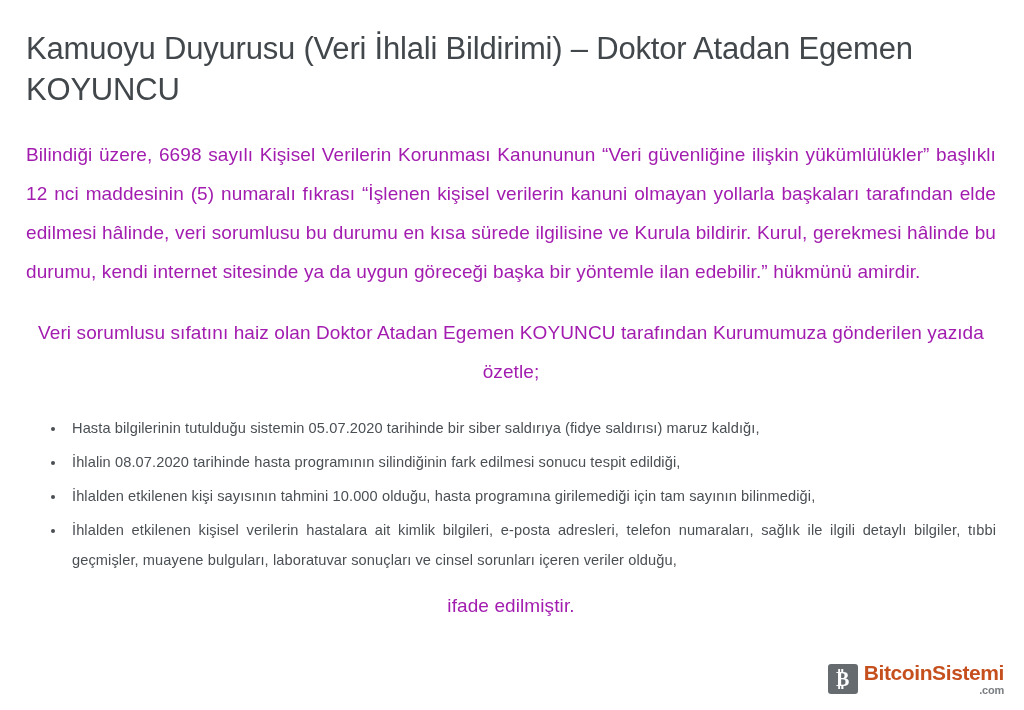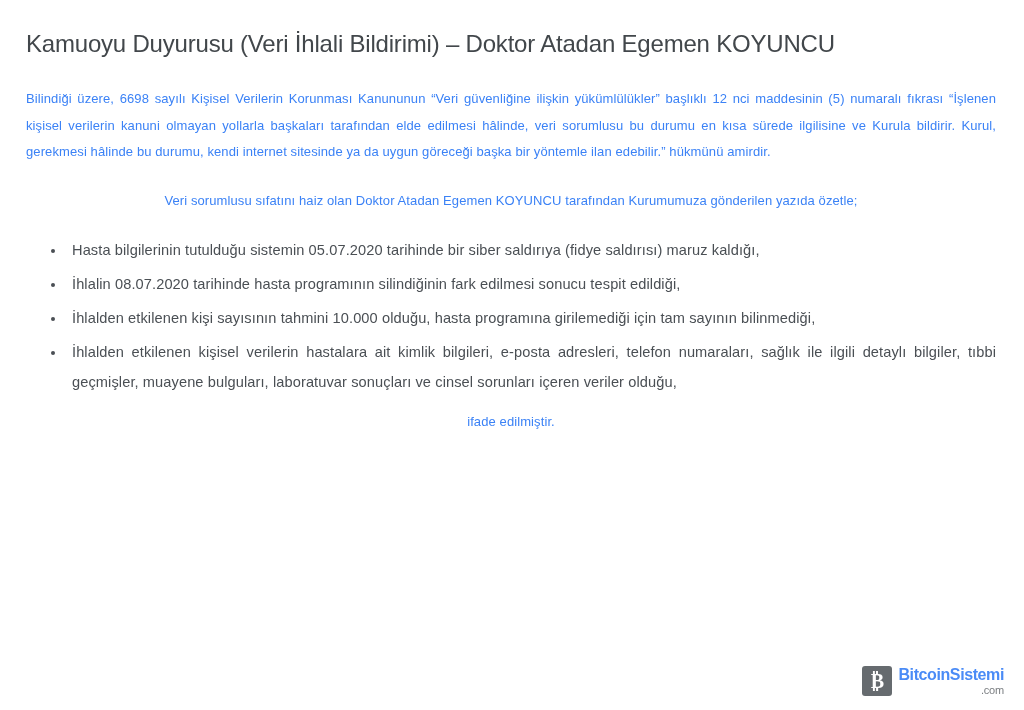--- a/index.html
+++ b/index.html
@@ -16,32 +16,32 @@
     position: relative;
   }
   .page {
     position: relative;
     width: 1024px;
     height: 710px;
     box-sizing: border-box;
     padding: 28px 28px 0 26px;
   }
   .doc-title {
-    font-size: 24px;
+    font-size: 31px;
     line-height: 1.33;
     font-weight: 400;
     color: #42474b;
     letter-spacing: -0.2px;
     margin: 0 0 26px 0;
     max-width: 900px;
   }
   .para {
-    font-size: 13px;
+    font-size: 19px;
     line-height: 2.05;
-    color: #3b82f6;
+    color: #a21caf;
     text-align: justify;
     margin: 0 0 22px 0;
     max-width: 975px;
     letter-spacing: 0.1px;
   }
   .para.nojustify {
     text-align: center;
   }
   .bullets {
     margin: 0 0 11px 0;
@@ -82,28 +82,28 @@
     font-weight: 700;
     font-family: "Liberation Serif", serif;
     line-height: 1;
   }
   .wm-text {
     display: flex;
     flex-direction: column;
     line-height: 1;
   }
   .wm-main {
-    font-size: 16px;
+    font-size: 21px;
     font-weight: 700;
-    color: #3b82f6;
+    color: #c2410c;
     letter-spacing: -0.4px;
   }
   .wm-sub {
     font-size: 11px;
-    font-weight: 400;
+    font-weight: 700;
     color: #6e7276;
     text-align: right;
     margin-top: 2px;
     letter-spacing: -0.2px;
   }
 </style>
 </head>
 <body>
 
 <div class="page">

